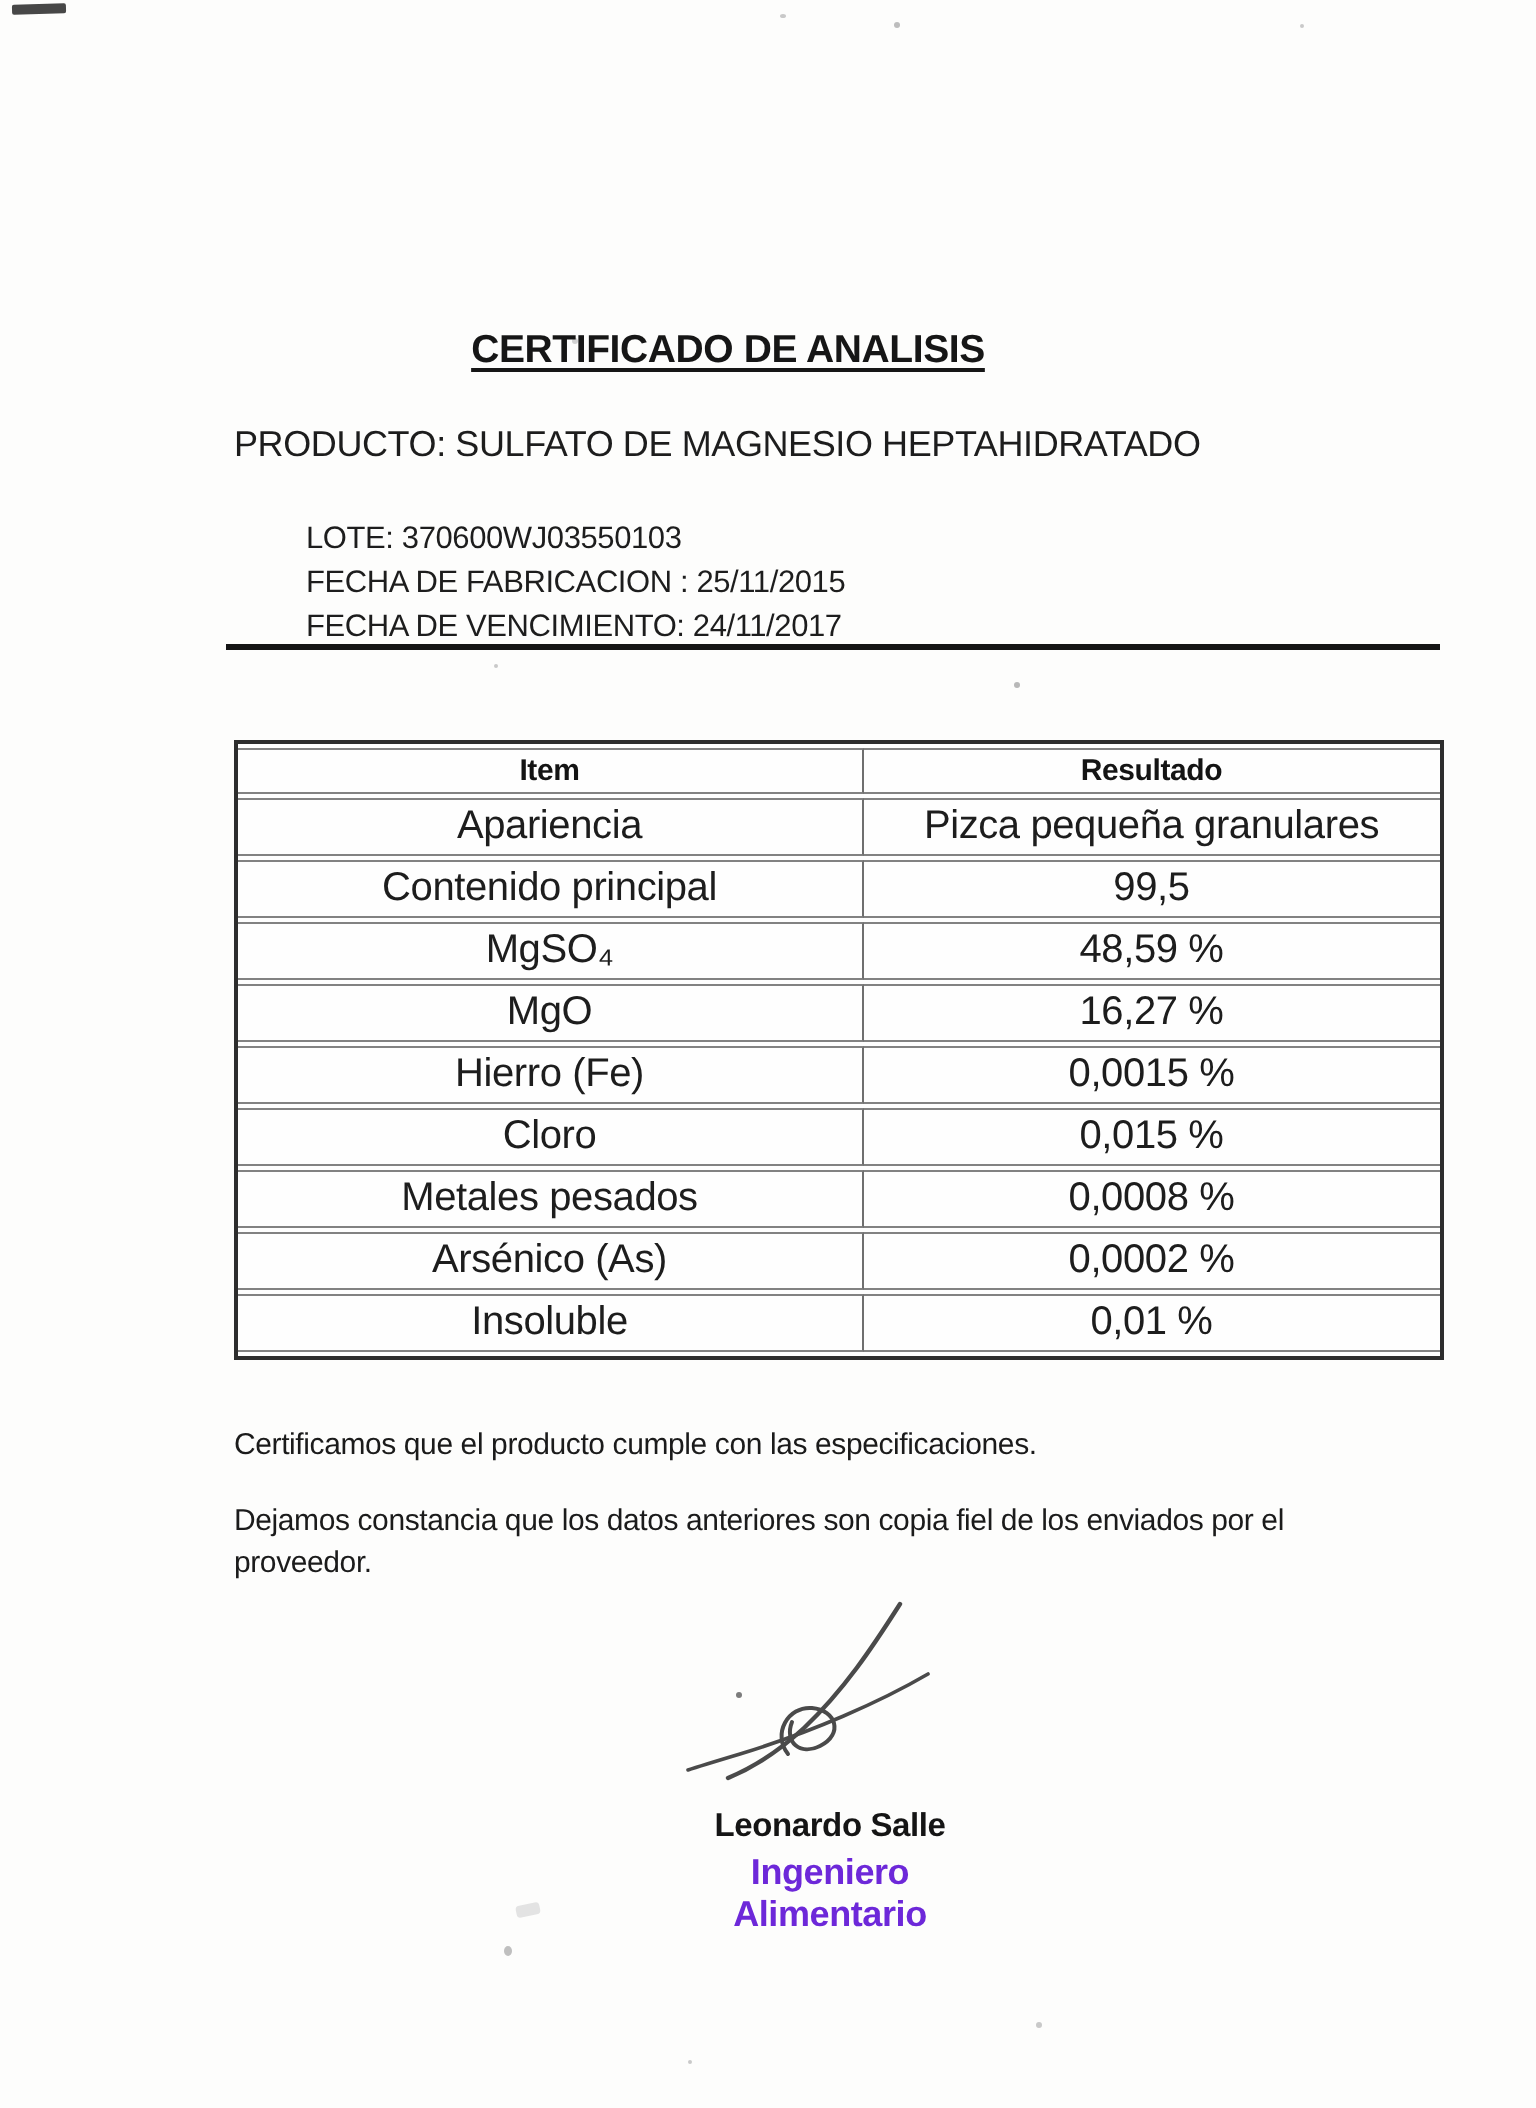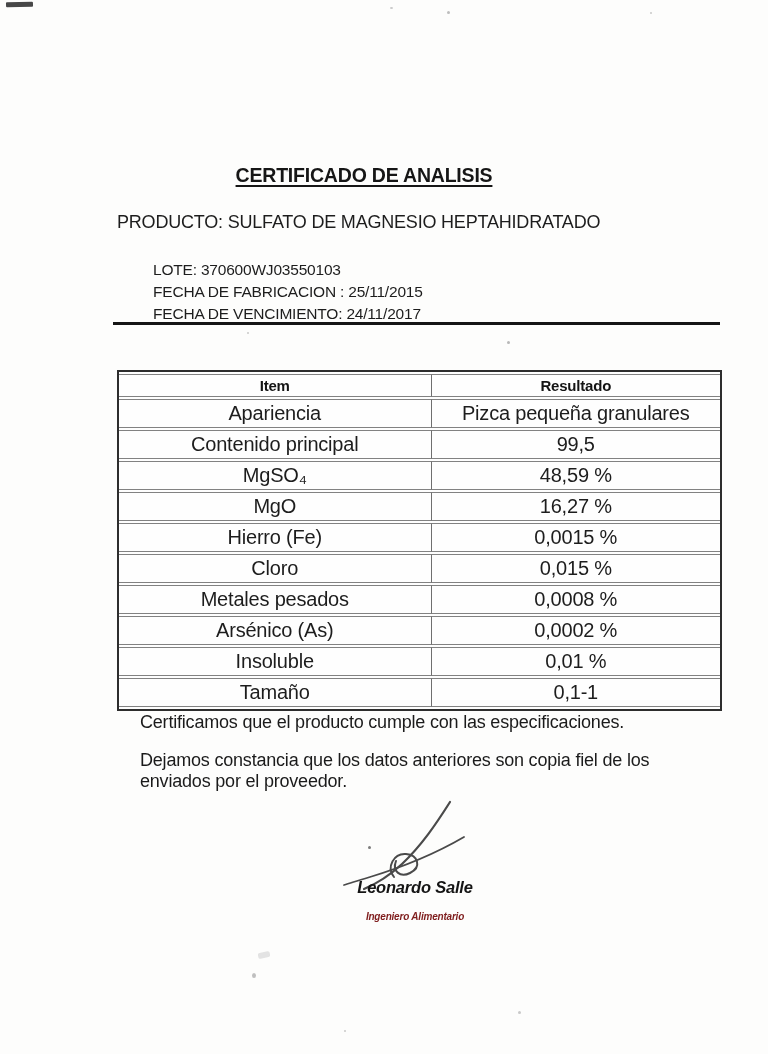--- a/index.html
+++ b/index.html
@@ -82,36 +82,34 @@
   table.analysis th { font-weight:bold; font-size:15px; color:#141414; }
   table.analysis th:first-child, table.analysis td:first-child {
     border-right:1.5px solid #6f6f6f;
     width:50.5%;
   }
   table.analysis tr > *:first-child { border-left:none; }
 
   
   .para {
     position:absolute; left:117px;
-    font-size:18px; line-height:21px;
+    font-size:15px; line-height:21px;
     color:#1b1b1b;
-    margin-left:23px;
   }
   .cert-para { top:712px; width:600px; }
   .prov-para { top:750px; width:575px; }
 
   
   .signature-svg { position:absolute; left:336px; top:797px; }
   .sig-block {
-    position:absolute; left:325px; top:878px; width:180px;
+    position:absolute; left:325px; top:904px; width:180px;
     text-align:center;
-    font-style:italic;
   }
   .sig-name  { font-size:16.5px; font-weight:bold; color:#151515; }
-  .sig-title { font-size:10px; font-weight:bold; margin-top:14px; color:#7f1d1d; }
+  .sig-title { font-size:18px; font-weight:bold; margin-top:3px; color:#6d28d9; }
 </style>
 </head>
 <body>
 
 <div class="page">
 
   <div class="corner-mark"></div>
   <div class="speck s1"></div>
   <div class="speck s2"></div>
   <div class="speck s3"></div>
@@ -174,24 +172,20 @@
             <td>0,0008 %</td>
           </tr>
           <tr>
             <td>Arsénico (As)</td>
             <td>0,0002 %</td>
           </tr>
           <tr>
             <td>Insoluble</td>
             <td>0,01 %</td>
           </tr>
-          <tr>
-            <td>Tamaño</td>
-            <td>0,1-1</td>
-          </tr>
         </tbody>
     </table>
   </div>
 
   <div class="para cert-para">Certificamos que el producto cumple con las especificaciones.</div>
   <div class="para prov-para">Dejamos constancia que los datos anteriores son copia fiel de los enviados por el proveedor.</div>
 
   <svg class="signature-svg" width="150" height="100" viewBox="0 0 150 100">
     <g fill="none" stroke="#4a4a4a" stroke-linecap="round">
       <path stroke-width="2.2" d="M 114 5 C 100 27 86 48 66 67 C 53 79 40 87 28 92"></path>

